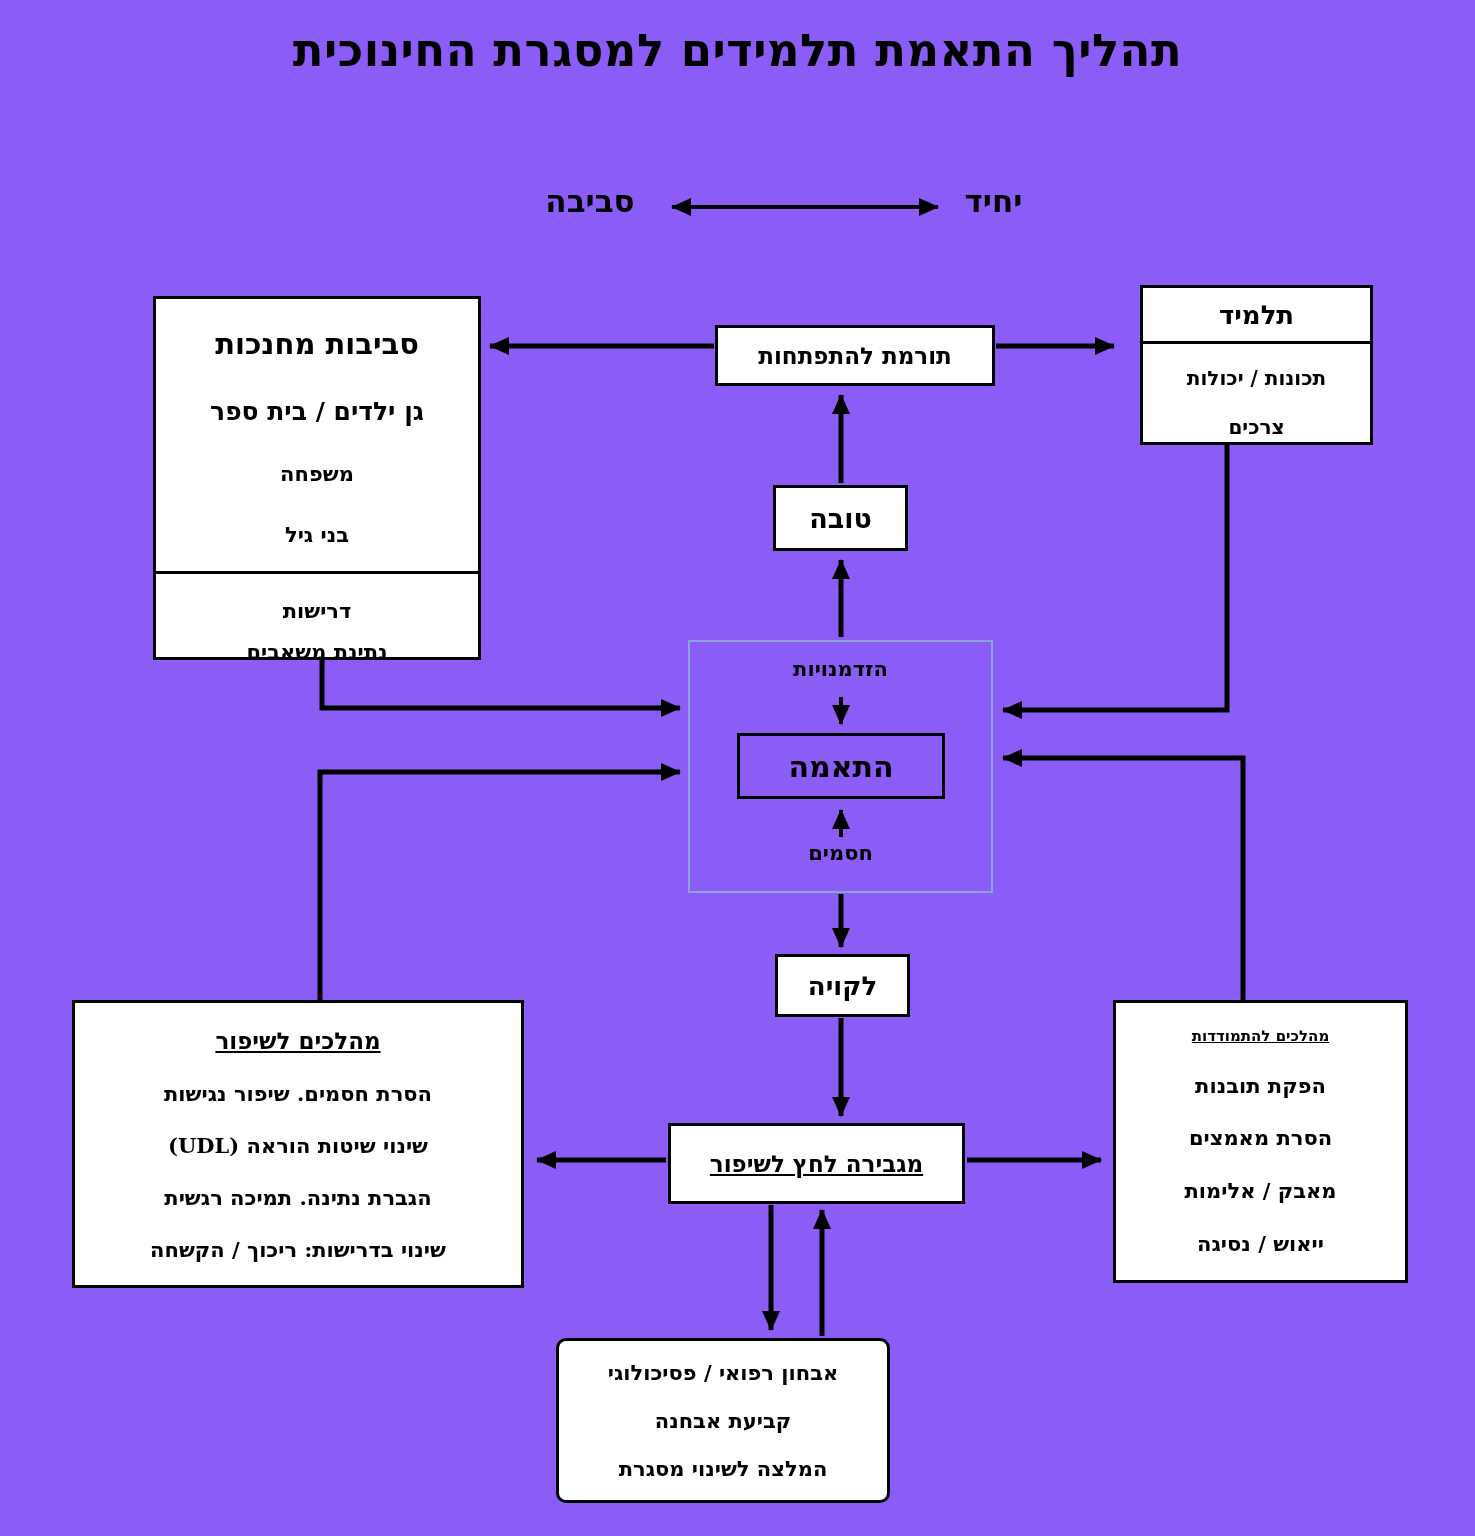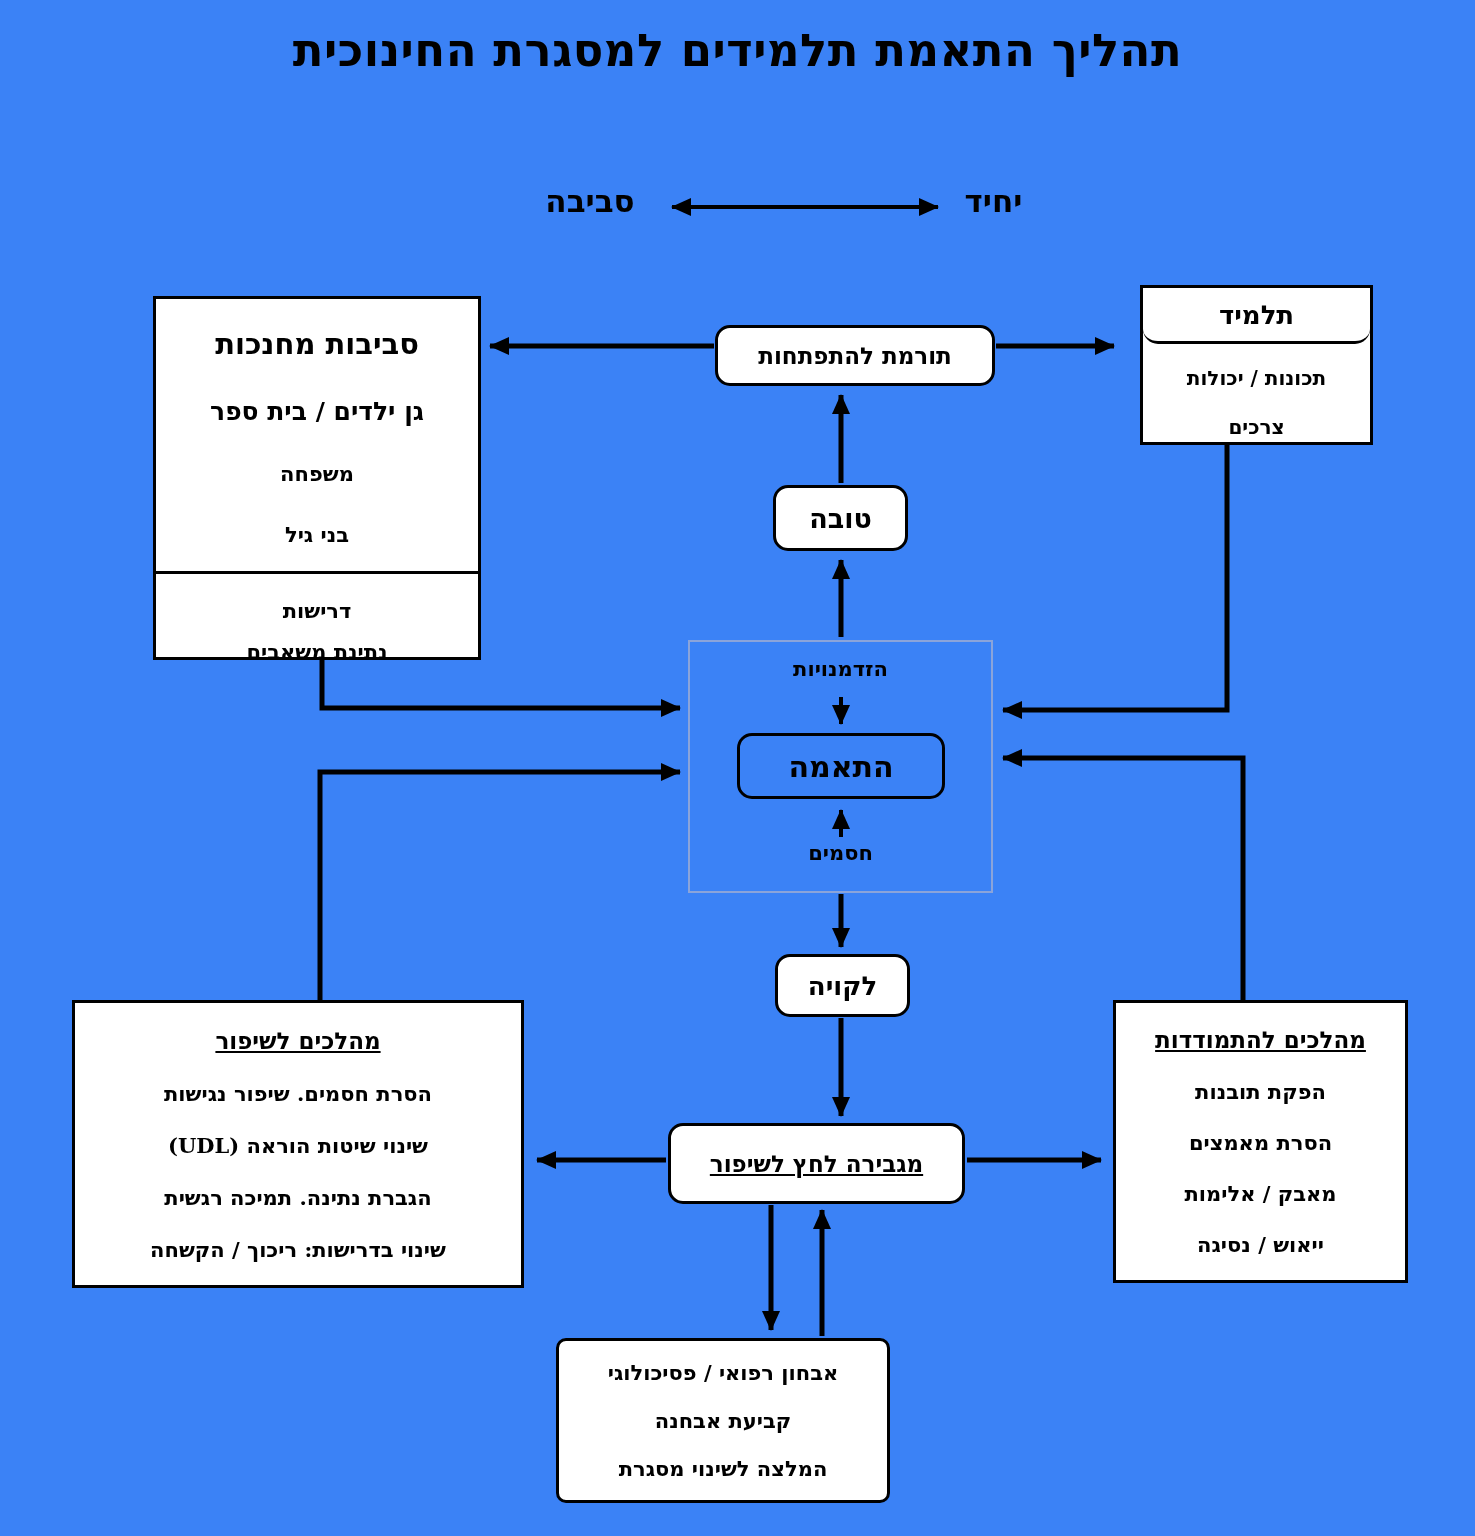--- a/index.html
+++ b/index.html
@@ -1,21 +1,21 @@
 <!DOCTYPE html>
 <html lang="he" style="--line: #000000; --blue: #8ba4da;"><head>
 <meta charset="utf-8">
 <style>
   :root { --line:#000000; --blue:#8ba4da; }
   html,body { margin:0; padding:0; background:#ffffff; }
   body { font-family:"DejaVu Serif","DejaVu Sans",serif; font-weight:bold; color:var(--line); }
-  #canvas { position:relative; width:1475px; height:1536px; background:#3b82f6; overflow:hidden; direction:rtl; }
+  #canvas { position:relative; width:1475px; height:1536px; background:#8b5cf6; overflow:hidden; direction:rtl; }
   .abs { position:absolute; }
   .box { position:absolute; border:3px solid var(--line); background:#ffffff; box-sizing:border-box; text-align:center; }
-  .ctr { display:flex; align-items:center; justify-content:center;border-radius:15px; }
+  .ctr { display:flex; align-items:center; justify-content:center; }
   .col { display:flex; flex-direction:column; justify-content:space-around; align-items:center; }
   .u { text-decoration:underline; }
   #title { top:24px; left:0; width:100%; text-align:center; font-size:45px; letter-spacing:0.5px; }
   .axis-label { top:183px; font-size:31px; text-align:center; }
   
   #env-box { left:153px; top:296px; width:328px; height:364px; }
   #env-upper { height:272px; padding:10px 4px 6px 4px; box-sizing:border-box; }
   #env-lower { height:117px; border-top:3px solid var(--line); padding:16px 4px; box-sizing:border-box; }
   .env-title { font-size:29px; }
   .env-sub { font-size:25px; }
@@ -31,21 +31,21 @@
   #pressure-box { left:668px; top:1123px; width:297px; height:81px; font-size:23px;text-decoration:underline; }
   
   #fit-box { left:688px; top:640px; width:305px; height:253px; border:2.5px solid var(--blue); background:transparent; box-sizing:border-box; }
   #fit-opp { position:absolute; top:14px; left:0; width:100%; text-align:center; font-size:21px; }
   #fit-inner { position:absolute; top:91px; left:47px; width:208px; height:66px; border:3px solid var(--line); box-sizing:border-box; font-size:30px; }
   #fit-barriers { position:absolute; top:198px; left:0; width:100%; text-align:center; font-size:21px; }
   
   #improvement-box { left:72px; top:1000px; width:452px; height:288px; padding:10px 14px; font-size:21px; }
   #improvement-box .ttl { font-size:23px; }
   #coping-box { left:1113px; top:1000px; width:295px; height:283px; padding:10px 6px; font-size:21px; }
-  #coping-box .ttl { font-size:23px; }
+  #coping-box .ttl { font-size:15px; }
   #diagnosis-box { left:556px; top:1338px; width:334px; height:165px; padding:8px 6px; font-size:21px;border-radius:10px; }
   
   #wires { position:absolute; left:0; top:0; width:1475px; height:1536px; pointer-events:none; }
   #wires .c { stroke:var(--line); fill:none; }
   #wires .ah { fill:var(--line); }
 </style>
 </head>
 <body>
 
 <div id="canvas">

